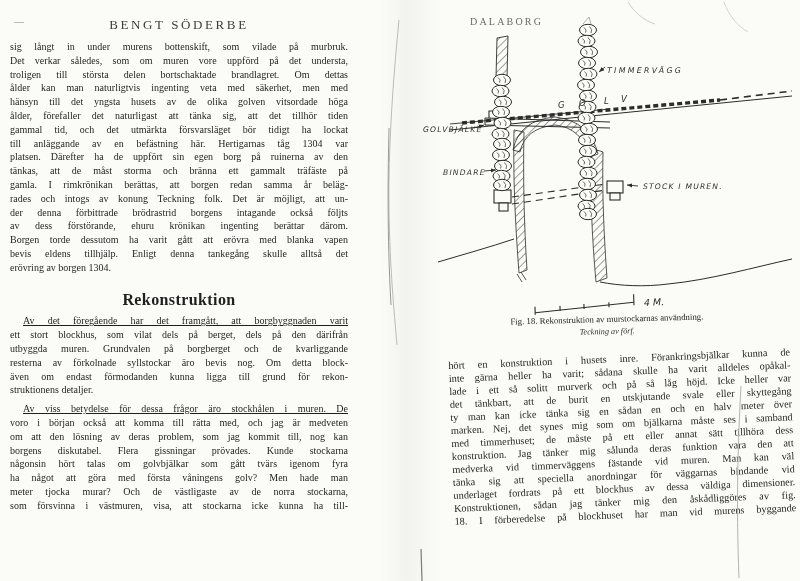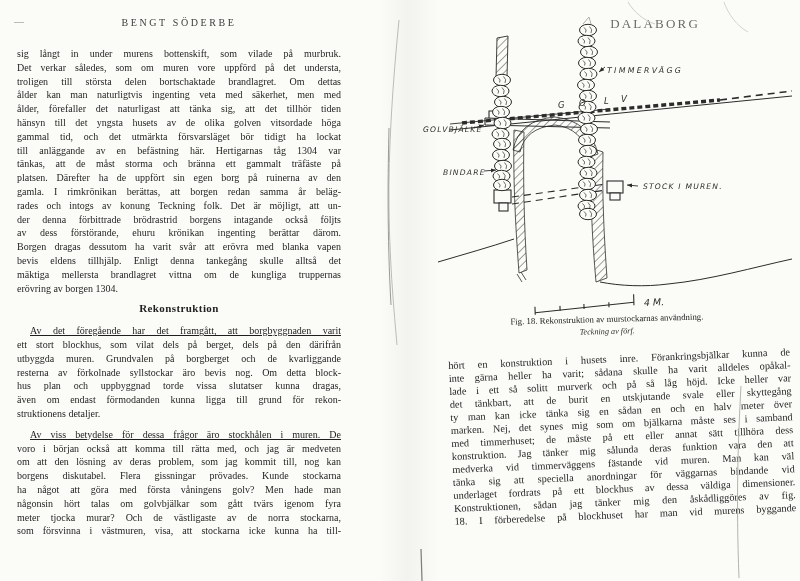--- a/index.html
+++ b/index.html
@@ -4,33 +4,33 @@
 <style>
   html,body{margin:0;padding:0;background:#e8e8e4;}
   #scan{position:relative;width:800px;height:581px;background:#fbfbf8;overflow:hidden;
         font-family:"Liberation Serif",serif;color:#1f1f1f;}
   
   .gutter{position:absolute;left:380px;top:0;width:60px;height:581px;
           background:linear-gradient(90deg,rgba(0,0,0,0) 0%,rgba(0,0,0,.035) 45%,rgba(0,0,0,0) 100%);}
   
   .pagemark{position:absolute;left:14px;top:16px;font-size:10px;color:#8a8a86;letter-spacing:1px;}
   .hdr-left{position:absolute;left:10px;top:17px;width:338px;text-align:center;
-            font-size:10px;letter-spacing:2.6px;color:#3c3c3a;}
+            font-size:13px;letter-spacing:2.6px;color:#3c3c3a;}
   .body-left{position:absolute;left:10px;top:40px;width:338px;
              font-size:10px;line-height:13.8px;}
-  .para{margin:7px;}
+  .para{margin:0;}
   .tl{text-align:justify;text-align-last:justify;}
   .end-left .tl:last-child{text-align-last:left;}
   .ind .tl:first-child{text-indent:13px;text-decoration:underline;}
-  .heading{font-weight:bold;text-align:left;font-size:11px;letter-spacing:.4px;
-           margin:3px 0 8px 0;text-align-last:center;}
+  .heading{font-weight:bold;text-align:left;font-size:16px;letter-spacing:.4px;
+           margin:18px 0 8px 0;text-align-last:center;}
   .sp2{margin-top:5px;}
   
-  .hdr-right{position:absolute;left:470px;top:16px;width:230px;text-align:right;
-             font-size:13px;letter-spacing:2.2px;color:#6b6b66;}
+  .hdr-right{position:absolute;left:470px;top:16px;width:230px;text-align:left;
+             font-size:10px;letter-spacing:2.2px;color:#6b6b66;}
   .body-right{position:absolute;left:448px;top:359px;width:342px;
               font-size:10.3px;line-height:13px;transform:rotate(-2.3deg);
               transform-origin:0 0;}
   .body-right .tl{text-align:justify;text-align-last:justify;}
   
   .figsvg{position:absolute;left:420px;top:16px;}
   .hand{font-family:"DejaVu Sans",sans-serif;font-style:italic;font-size:7.6px;
         letter-spacing:1.2px;fill:#2e2e2c;}
   .hand-big{font-family:"DejaVu Sans",sans-serif;font-style:italic;font-size:7.8px;
         letter-spacing:2.3px;fill:#2e2e2c;}
@@ -50,52 +50,50 @@
   <div>
     <div class="pagemark">—</div>
     <div class="hdr-left">BENGT SÖDERBE</div>
 
     <div class="body-left">
       <div class="para end-left">
           <div class="tl">sig långt in under murens bottenskift, som vilade på murbruk.</div>
           <div class="tl">Det verkar således, som om muren vore uppförd på det understa,</div>
           <div class="tl">troligen till största delen bortschaktade brandlagret. Om dettas</div>
           <div class="tl">ålder kan man naturligtvis ingenting veta med säkerhet, men med</div>
+          <div class="tl">hänsyn till det yngsta husets av de olika golven vitsordade höga</div>
           <div class="tl">ålder, förefaller det naturligast att tänka sig, att det tillhör tiden</div>
-          <div class="tl">hänsyn till det yngsta husets av de olika golven vitsordade höga</div>
           <div class="tl">gammal tid, och det utmärkta försvarsläget bör tidigt ha lockat</div>
           <div class="tl">till anläggande av en befästning här. Hertigarnas tåg 1304 var</div>
+          <div class="tl">platsen. Därefter ha de uppfört sin egen borg på ruinerna av den</div>
           <div class="tl">tänkas, att de måst storma och bränna ett gammalt träfäste på</div>
-          <div class="tl">platsen. Därefter ha de uppfört sin egen borg på ruinerna av den</div>
           <div class="tl">gamla. I rimkrönikan berättas, att borgen redan samma år beläg-</div>
           <div class="tl">rades och intogs av konung Teckning folk. Det är möjligt, att un-</div>
           <div class="tl">der denna förbittrade brödrastrid borgens intagande också följts</div>
           <div class="tl">av dess förstörande, ehuru krönikan ingenting berättar därom.</div>
-          <div class="tl">Borgen dragas dessutom ha varit svår att erövra med blanka vapen</div>
+          <div class="tl">Borgen torde dessutom ha varit gått att erövra med blanka vapen</div>
           <div class="tl">bevis eldens tillhjälp. Enligt denna tankegång skulle alltså det</div>
-          <div class="tl">mäktiga mellersta brandlagret vittna om de kungliga truppernas</div>
           <div class="tl">erövring av borgen 1304.</div>
         </div>
       <div class="heading">Rekonstruktion</div>
       <div class="para ind end-left">
           <div class="tl">Av det föregående har det framgått, att borgbyggnaden varit</div>
           <div class="tl">ett stort blockhus, som vilat dels på berget, dels på den därifrån</div>
           <div class="tl">utbyggda muren. Grundvalen på borgberget och de kvarliggande</div>
           <div class="tl">resterna av förkolnade syllstockar äro bevis nog. Om detta block-</div>
-          <div class="tl">hus plan och uppbyggnad torde vissa slutatser kunna dragas,</div>
           <div class="tl">även om endast förmodanden kunna ligga till grund för rekon-</div>
           <div class="tl">struktionens detaljer.</div>
         </div>
       <div class="para ind sp2">
           <div class="tl">Av viss betydelse för dessa frågor äro stockhålen i muren. De</div>
           <div class="tl">voro i början också att komma till rätta med, och jag är medveten</div>
           <div class="tl">om att den lösning av deras problem, som jag kommit till, nog kan</div>
           <div class="tl">borgens diskutabel. Flera gissningar prövades. Kunde stockarna</div>
+          <div class="tl">någonsin hört talas om golvbjälkar som gått tvärs igenom fyra</div>
           <div class="tl">ha något att göra med första våningens golv? Men hade man</div>
-          <div class="tl">någonsin hört talas om golvbjälkar som gått tvärs igenom fyra</div>
           <div class="tl">meter tjocka murar? Och de västligaste av de norra stockarna,</div>
           <div class="tl">som försvinna i västmuren, visa, att stockarna icke kunna ha till-</div>
         </div>
     </div>
   </div>
 
   <div>
     <div class="hdr-right">DALABORG</div>
 
     <svg class="figsvg" width="380" height="332" viewBox="0 0 380 332">

